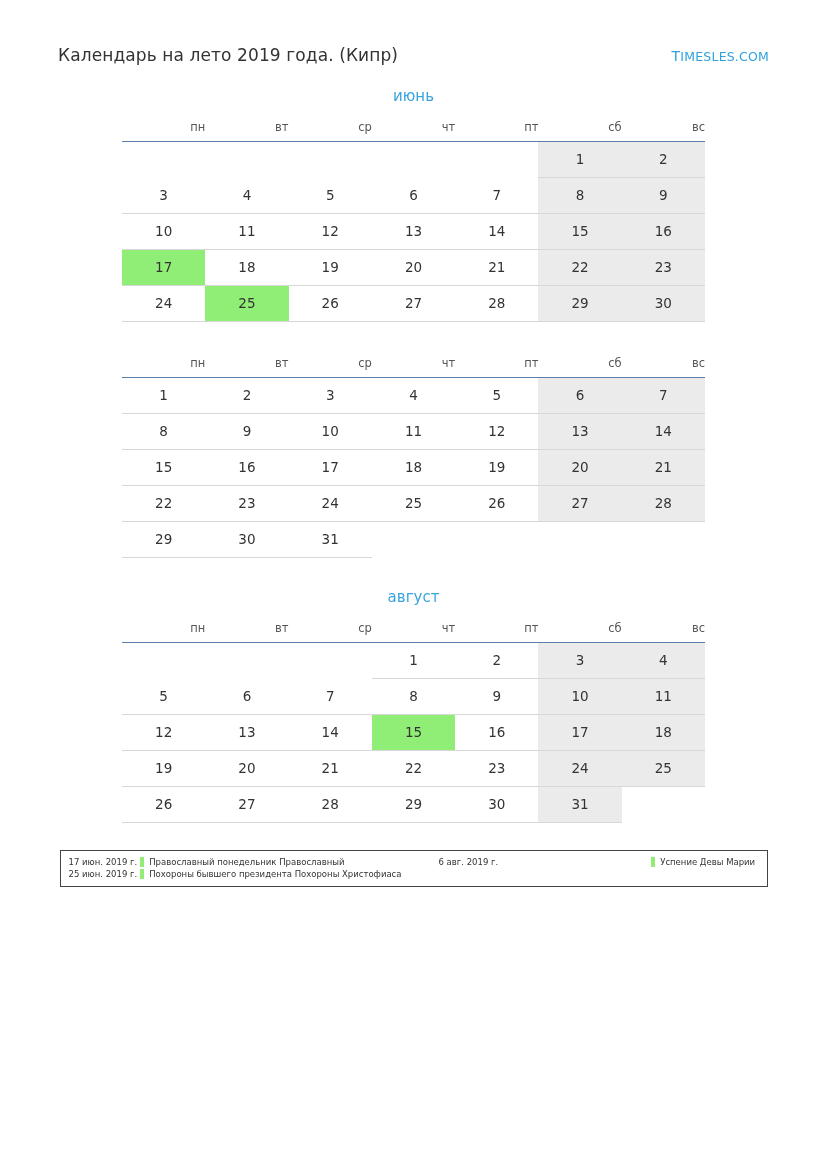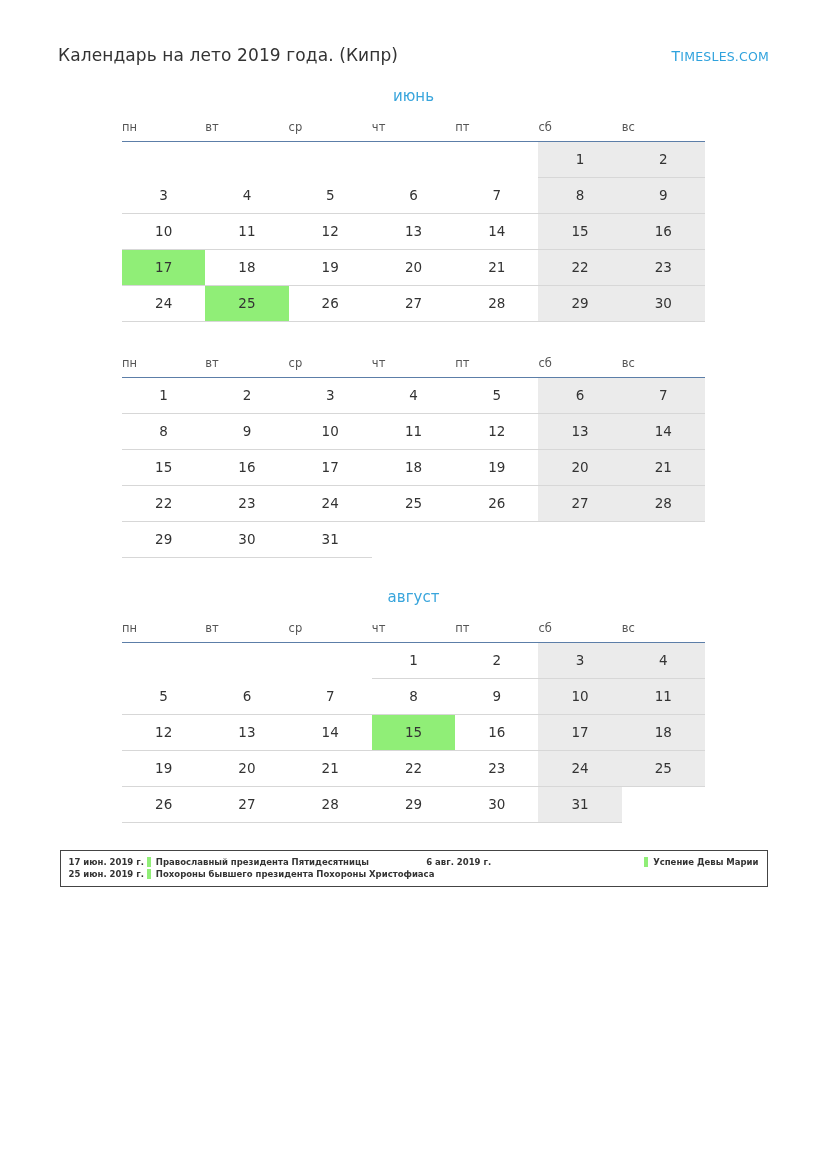--- a/index.html
+++ b/index.html
@@ -59,21 +59,21 @@
   table.cal {
     border-collapse: collapse;
     width: 583px;
     table-layout: fixed;
   }
   table.cal th {
     font-size: 11.5px;
     font-weight: normal;
     color: #555555;
     padding: 4px 0 7px 0;
-    text-align: left;
+    text-align: right;
     border-bottom: 1px solid #5c7ea8;
   }
   table.cal td {
     height: 35px;
     text-align: center;
     font-size: 13.5px;
     color: #333333;
     border-bottom: 1px solid #d7d7d7;
     padding: 0;
   }
@@ -95,21 +95,20 @@
     height: 30px;
   }
   .legend {
     margin: 27px auto 0 auto;
     width: 708px;
     border: 1px solid #444444;
     box-sizing: border-box;
     padding: 5px 8px 6px 8px;
     font-size: 8.5px;
     color: #333333;
-    font-weight: bold;
   }
   .legend-row {
     display: flex;
     align-items: center;
     line-height: 12px;
     white-space: nowrap;
   }
   .legend-col {
     display: flex;
     align-items: center;
@@ -545,21 +544,21 @@
           </tbody>
         </table>
       </div>
     </div>
 
   <div class="legend">
       <div class="legend-row">
         <div class="legend-col left">
           <span class="legend-date">17 июн. 2019 г.</span>
           <span class="legend-swatch"></span>
-          <span class="legend-text">Православный президента Пятидесятницы</span>
+          <span class="legend-text">Православный понедельник Православный</span>
         </div>
         <div class="legend-col right">
           <span class="legend-date">6 авг. 2019 г.</span>
           <span class="legend-swatch" style="margin-left: 150px;"></span>
           <span class="legend-text">Успение Девы Марии</span>
         </div>
       </div>
       <div class="legend-row">
         <div class="legend-col left">
           <span class="legend-date">25 июн. 2019 г.</span>

